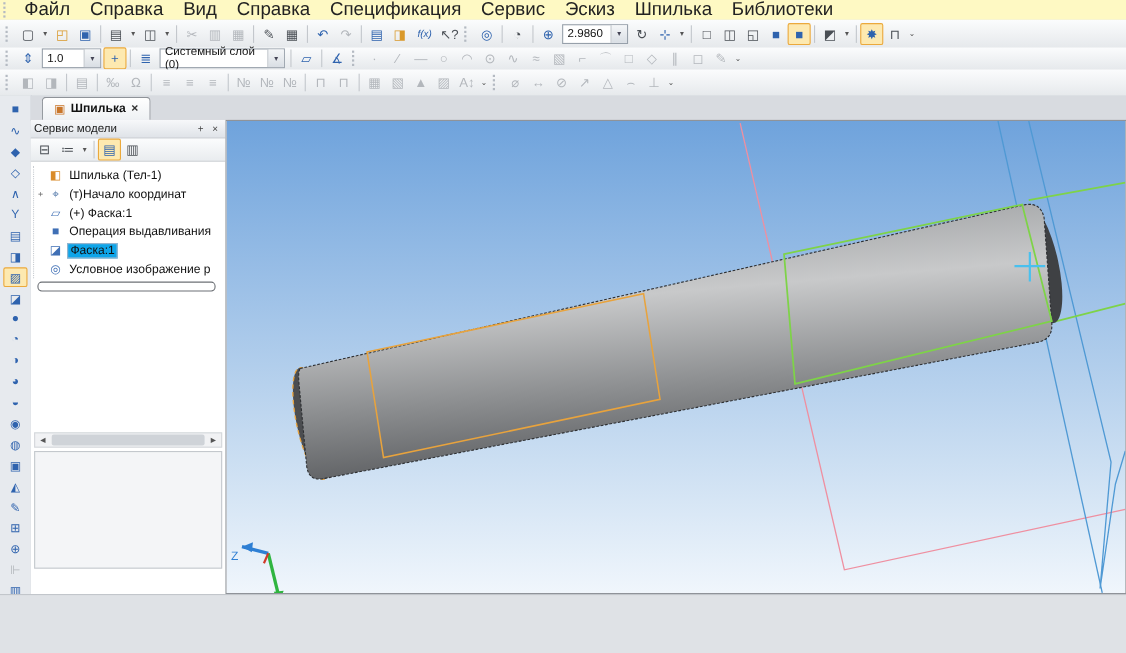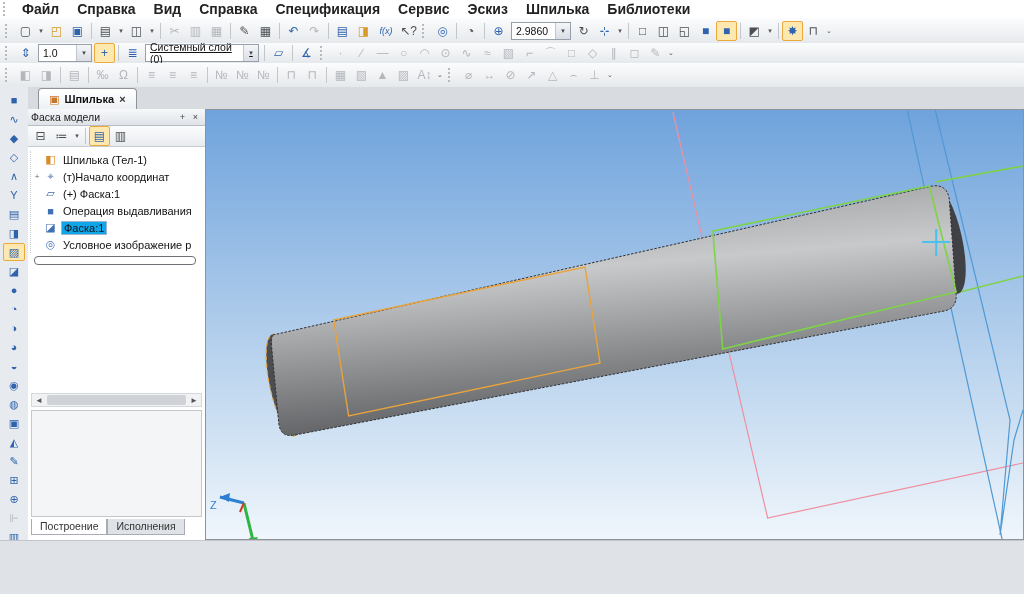--- a/index.html
+++ b/index.html
@@ -1,20 +1,20 @@
 <!DOCTYPE html>
 <html><head>
 <meta charset="utf-8">
 <style>
   html,body{margin:0;padding:0;width:1024px;height:594px;overflow:hidden;
     font-family:"Liberation Sans","DejaVu Sans",sans-serif;background:#e4e6e9;}
   .abs{position:absolute;}
   
-  #menubar{left:0;top:0;width:1024px;height:18px;background:#ffffff;border-bottom:1px solid #d6d9dd;
-    display:flex;align-items:center;font-size:14px;color:#222;font-weight:bold;}
+  #menubar{left:0;top:0;width:1024px;height:18px;background:#fef9c3;border-bottom:1px solid #d6d9dd;
+    display:flex;align-items:center;font-size:17px;color:#222;}
   .grip{width:4px;height:14px;border-left:2px dotted #b4bac2;margin:0 4px 0 3px;}
   .menu-item{padding:1px 9px;cursor:default;}
   
   .trow{display:flex;align-items:center;background:linear-gradient(#fbfcfd,#e6e9ec);
     border-bottom:1px solid #cfd3d8;padding:0 2px;}
   #row1{left:0;top:18px;width:1024px;height:25px;}
   #row2{left:0;top:43px;width:1024px;height:20px;}
   #row3{left:0;top:63px;width:1024px;height:24px;}
   .tbtn{display:inline-flex;align-items:center;justify-content:center;min-width:19px;height:18px;
     font-size:12px;color:#4a4f55;border:1px solid transparent;border-radius:2px;}
@@ -166,21 +166,21 @@
   <span class="combo" style="width:52px;">
     <span class="cval">1.0</span>
     <span class="carr">▾</span>
   </span>
   <div style="display:flex;align-items:center;">
 
   <span class="tbtn hl">+</span>
       <span class="sep"></span>
       <span class="tbtn blue">≣</span>
     </div>
-  <span class="combo" style="width:112px;text-decoration:underline;">
+  <span class="combo" style="width:112px;">
     <span class="cval">Системный слой (0)</span>
     <span class="carr">▾</span>
   </span>
   <div style="display:flex;align-items:center;">
 
   <span class="sep"></span>
       <span class="tbtn blue">▱</span>
       <span class="sep"></span>
       <span class="tbtn blue">∡</span>
     </div>
@@ -285,21 +285,21 @@
 <div id="tabstrip" class="abs">
   <div class="doctab">
     <span class="ticn">▣</span>
     <span>Шпилька</span>
     <span class="tclose">×</span>
   </div>
 </div>
 
 <div id="treepanel" class="abs">
   <div id="treeheader" class="abs">
-    <span>Фаска модели</span>
+    <span>Сервис модели</span>
     <span class="hsp"></span>
     <span class="hbtn">+</span>
     <span class="hbtn">×</span>
   </div>
   <div id="treetoolbar" class="abs">
     <div style="display:flex;align-items:center;">
 
     <span class="tbtn">⊟</span>
         <span class="tbtn">≔</span>
         <span class="dd">▾</span>
@@ -343,27 +343,20 @@
       </div>
       </div>
   </div>
   <div id="rollback" class="abs"></div>
   <div id="treehscroll" class="abs">
     <span class="scrbtn">◄</span>
     <span id="scrthumb"></span>
     <span class="scrbtn">►</span>
   </div>
   <div id="subpanel" class="abs"></div>
-  <div id="treetabs" class="abs">
-    <div style="display:flex;">
-
-    <span class="btab active">Построение</span>
-        <span class="btab">Исполнения</span>
-      </div>
-  </div>
 </div>
 
 <div id="viewport" class="abs">
   <svg viewBox="0 0 819 429" preserveAspectRatio="none">
     <defs>
       <linearGradient id="bgGrad" x1="0" y1="0" x2="0" y2="1">
         <stop offset="0" stop-color="#6fa3dc"></stop>
         <stop offset="0.75" stop-color="#cfe1f3"></stop>
         <stop offset="1" stop-color="#f0f6fc"></stop>
       </linearGradient>

